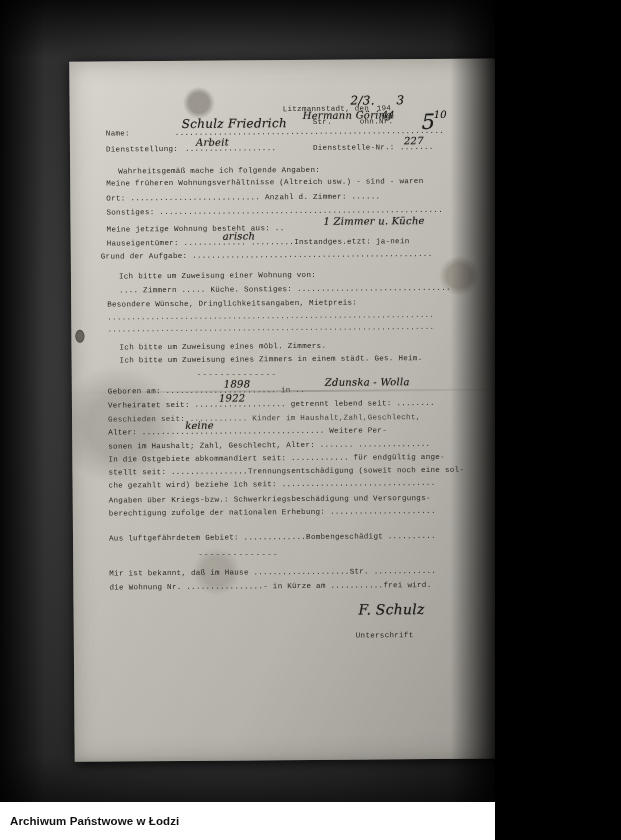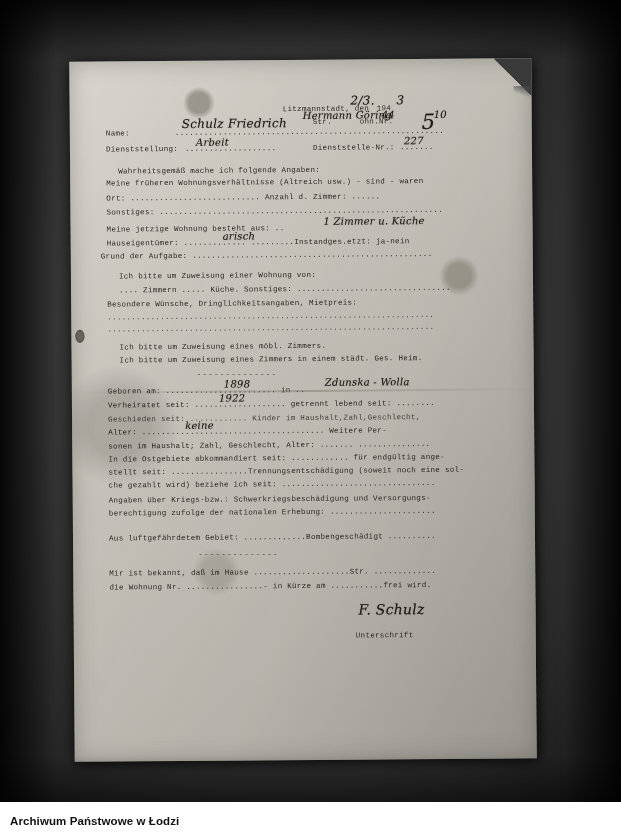--- a/index.html
+++ b/index.html
@@ -8,21 +8,21 @@
     background: #000;
   }
   body {
     width: 621px;
     height: 840px;
     overflow: hidden;
     font-family: "Liberation Sans", sans-serif;
   }
   #scan {
     position: relative;
-    width: 621px;
+    width: 495px;
     height: 840px;
     background: #14532d;
     overflow: hidden;
   }
   
   .frame-bg {
     position: absolute;
     left: 0; top: 0; right: 0; bottom: 0;
     background:
       radial-gradient(ellipse at 45% 40%, #4a4a4a 0%, #3b3b3b 38%, #2a2a2a 70%, #141414 100%);

